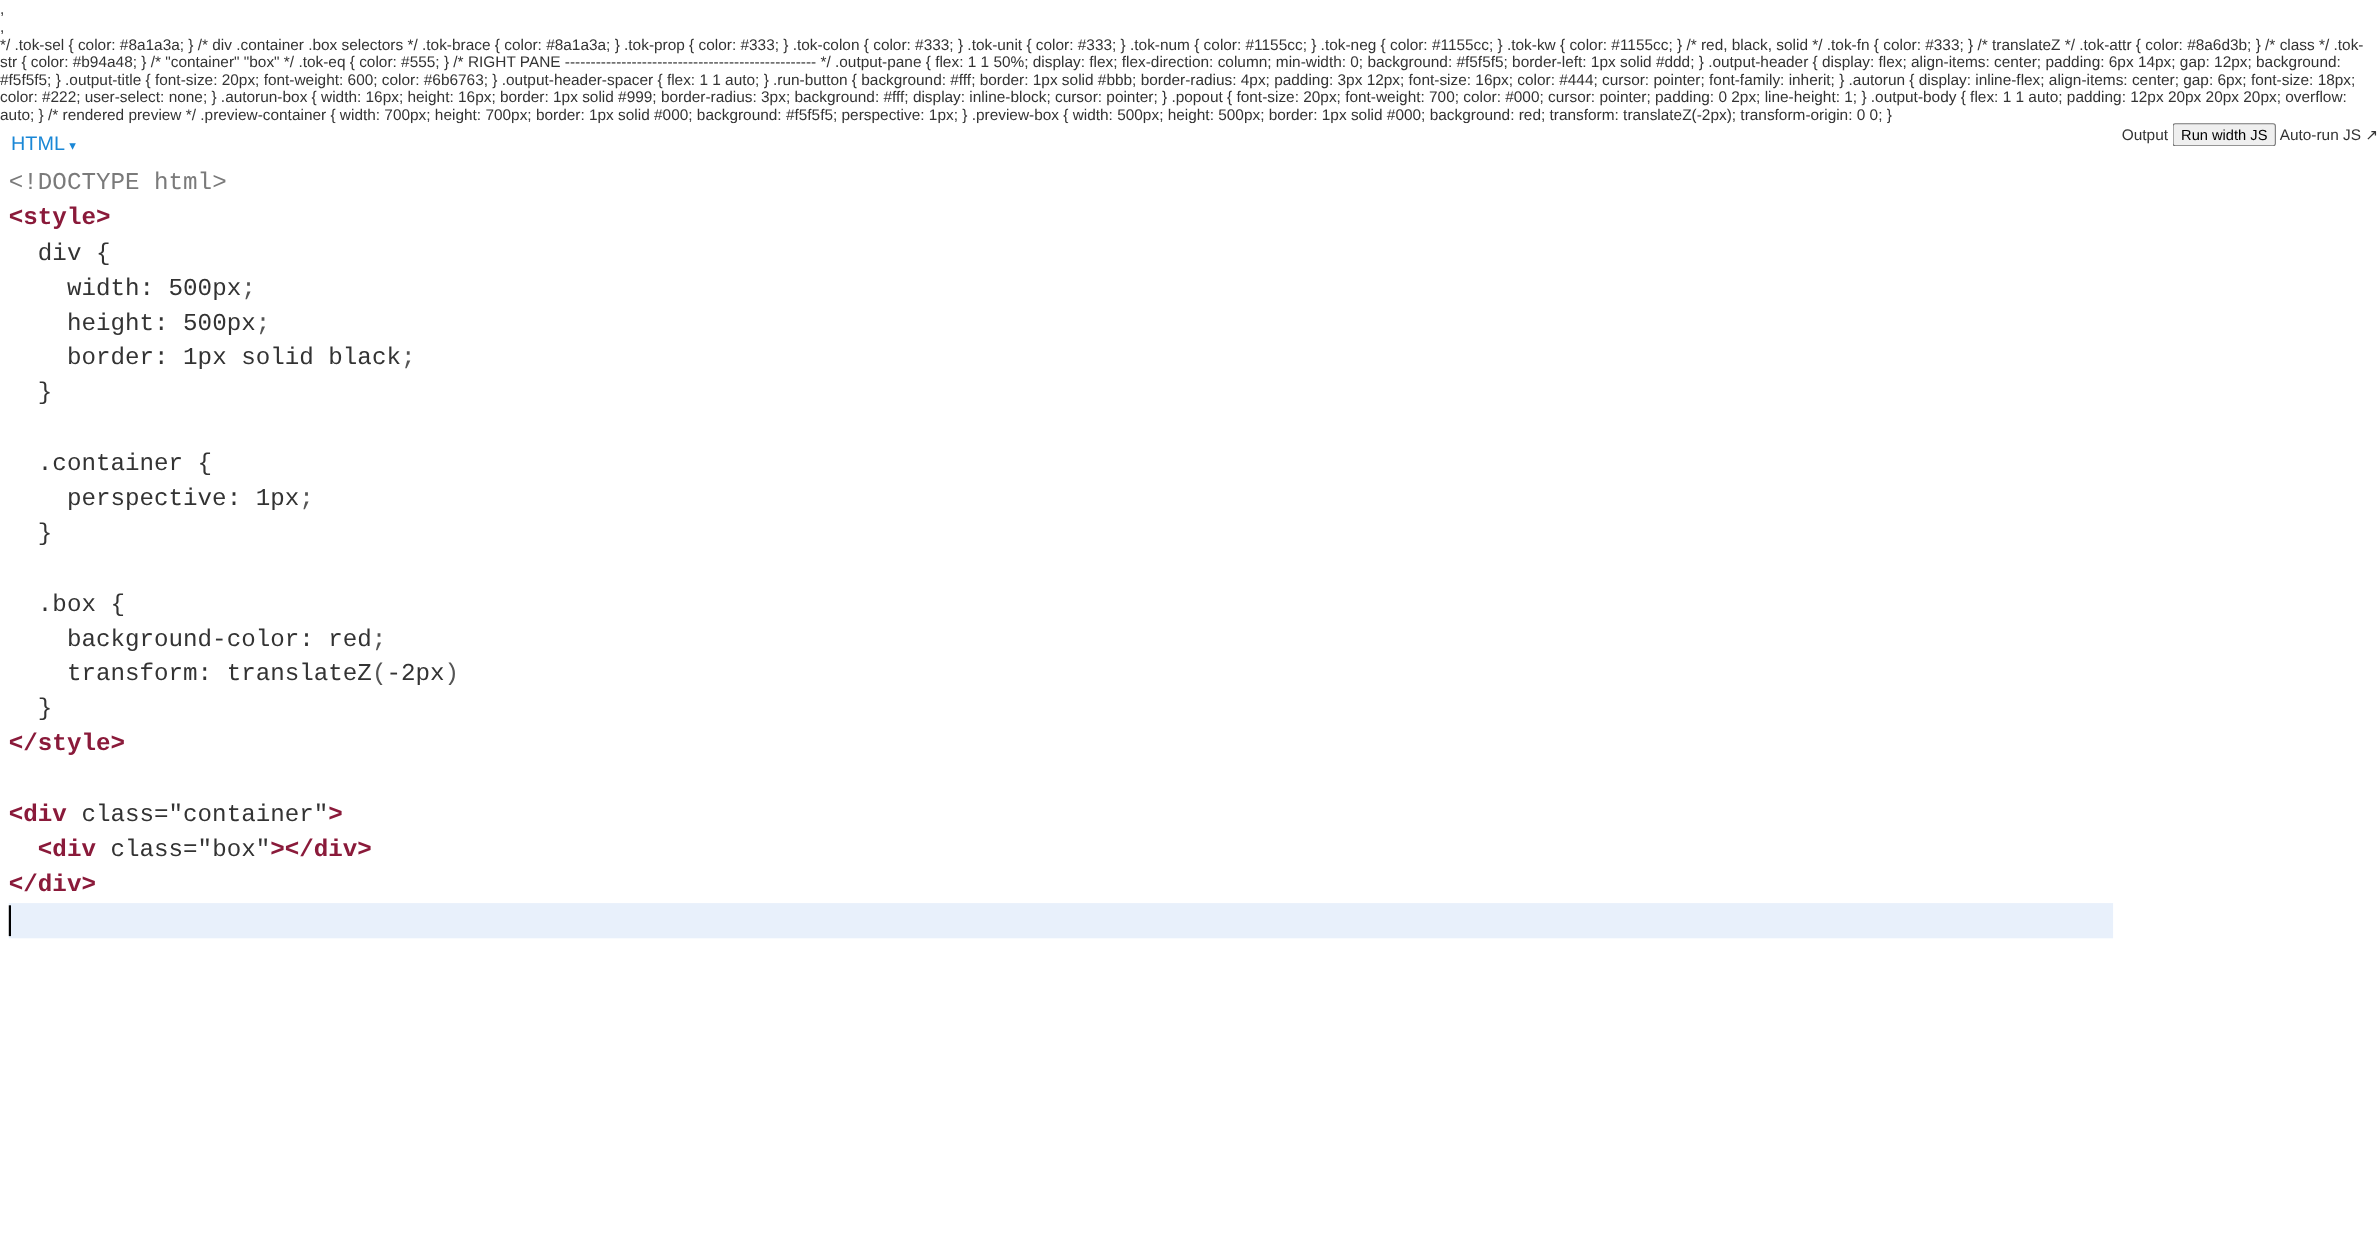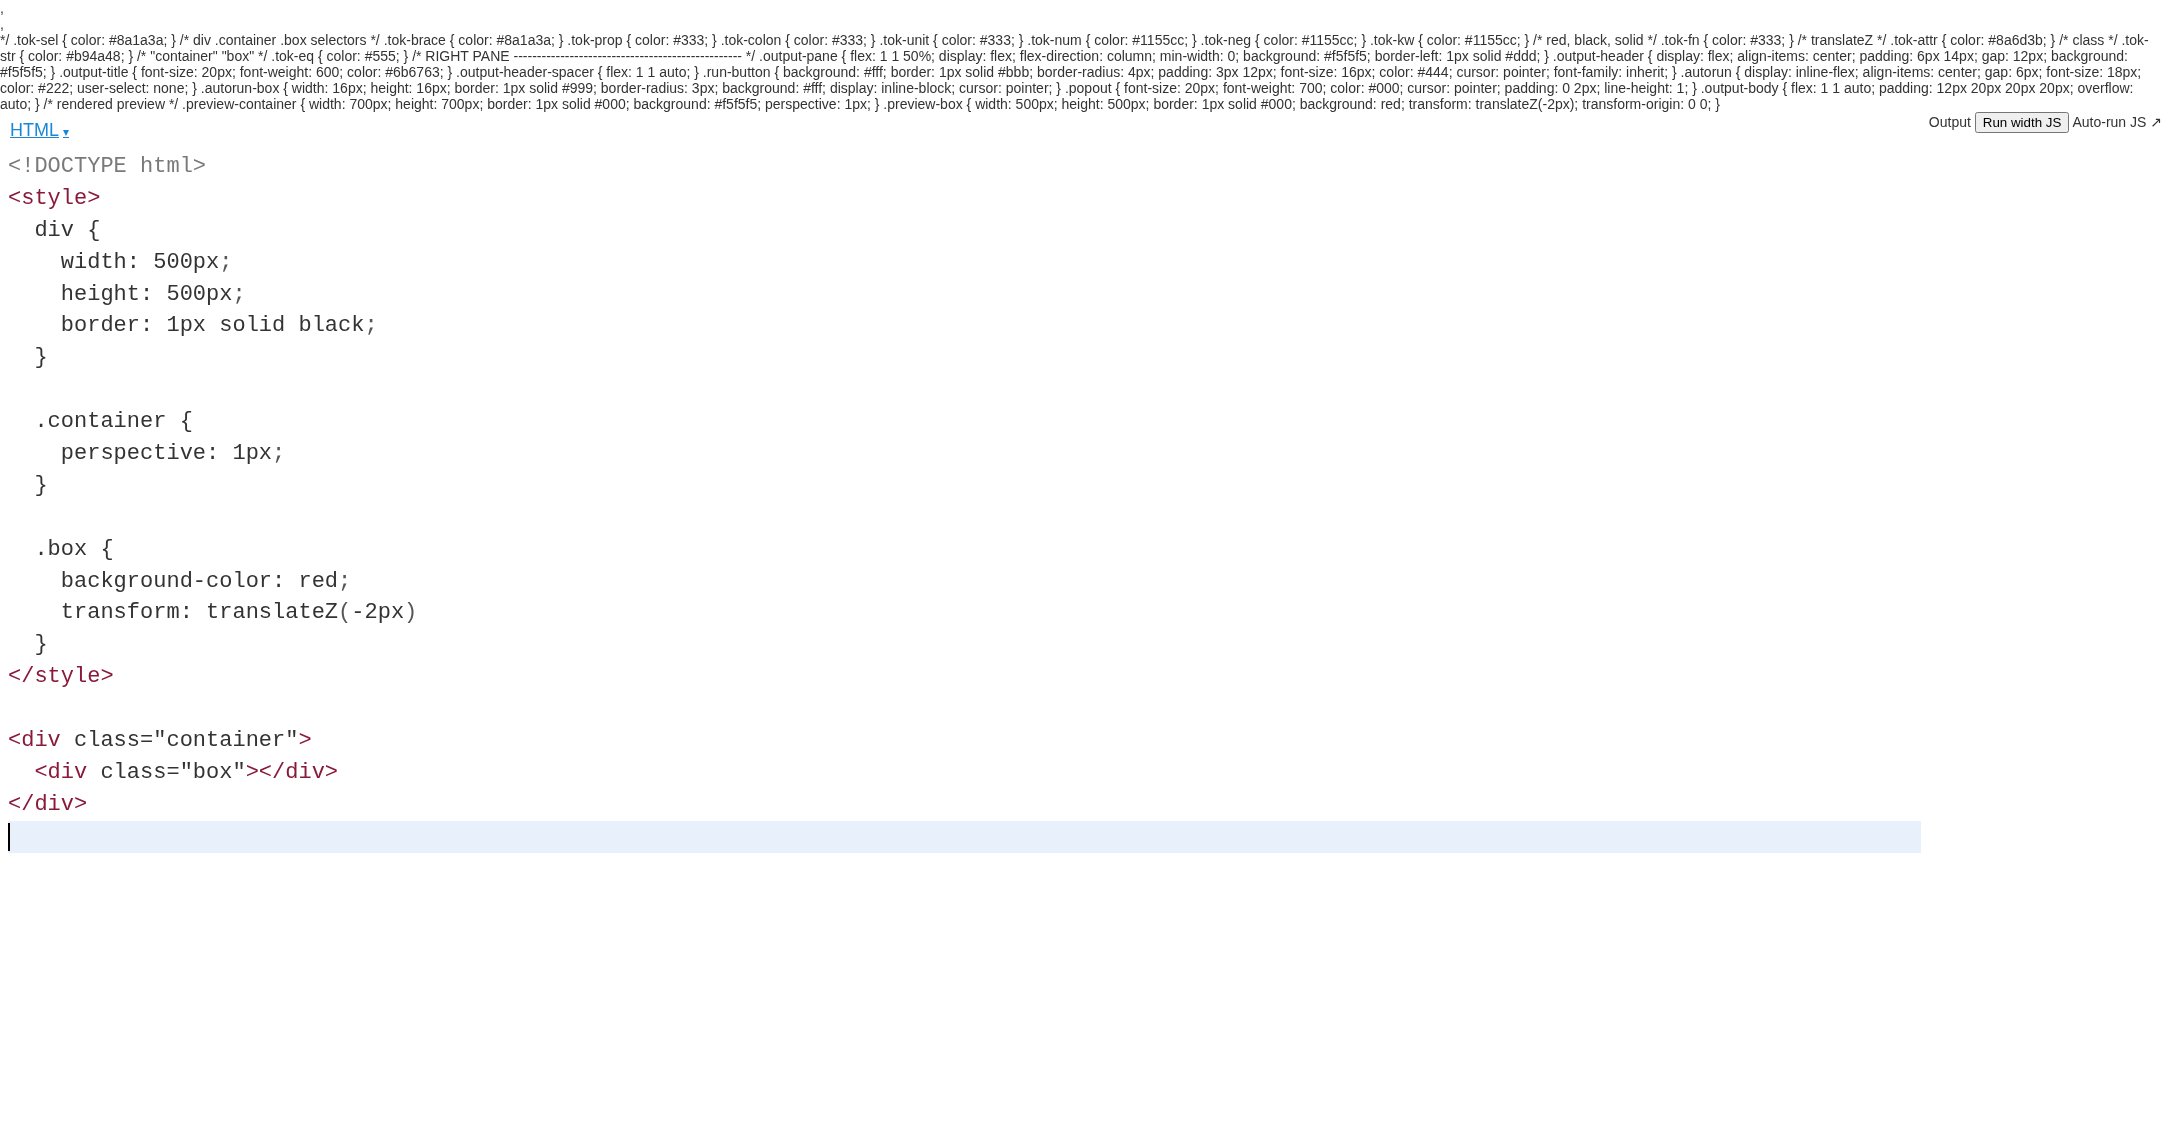--- a/index.html
+++ b/index.html
@@ -31,21 +31,20 @@
   }
   .lang-select {
     display: inline-flex;
     align-items: center;
     gap: 4px;
     color: #1a87d6;
     font-size: 18px;
     font-weight: 400;
     cursor: pointer;
     user-select: none;
-    text-decoration: underline;
   }
   .lang-select .caret {
     font-size: 12px;
     line-height: 1;
     position: relative;
     top: 1px;
   }
   .code-area {
     flex: 1 1 auto;
     padding: 6px 8px 0 8px;
@@ -66,21 +65,21 @@
     left: 0;
     top: 2px;
     bottom: 2px;
     width: 1.5px;
     background: #000;
   }
   
   .tok-punct   { color: #555; }
   .tok-text    { color: #333; }
   .tok-doctype { color: #7a7a7a; }
-  .tok-tag     { color: #8a1a3a; }      </style></head><body>, <div>, </div> */
+  .tok-tag     { color: #8a1a3a; font-weight: bold; }      </style></head><body>, <div>, </div> */
   .tok-sel     { color: #8a1a3a; }      /* div  .container  .box selectors */
   .tok-brace   { color: #8a1a3a; }
   .tok-prop    { color: #333; }
   .tok-colon   { color: #333; }
   .tok-unit    { color: #333; }
   .tok-num     { color: #1155cc; }
   .tok-neg     { color: #1155cc; }
   .tok-kw      { color: #1155cc; }      /* red, black, solid */
   .tok-fn      { color: #333; }         /* translateZ */
   .tok-attr    { color: #8a6d3b; }      /* class */

